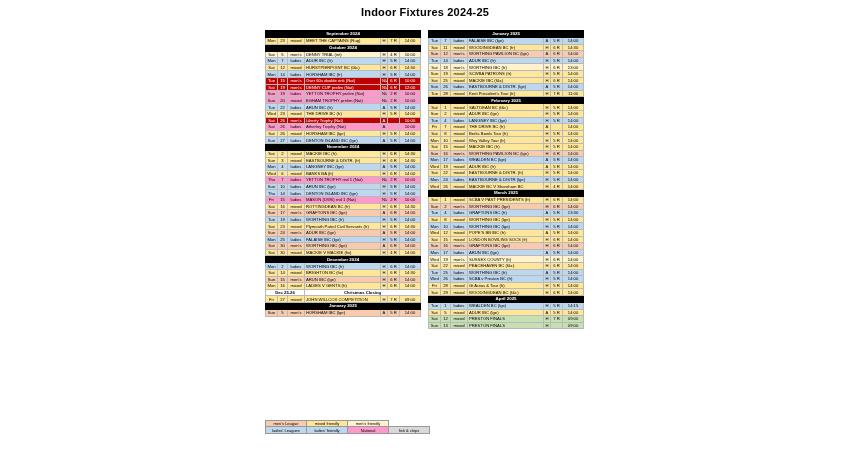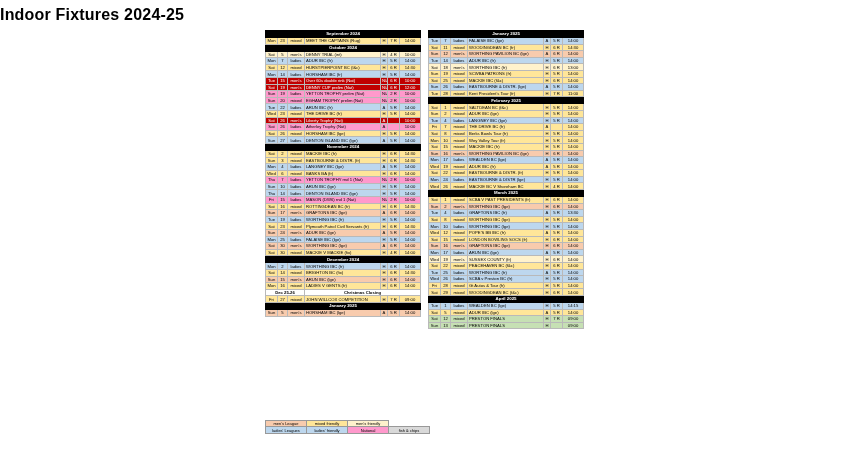--- a/index.html
+++ b/index.html
@@ -4,22 +4,22 @@
 <style>
   html,body{margin:0;padding:0;}
   body{
     width:850px;height:470px;background:#ffffff;
     font-family:"Liberation Sans", sans-serif;
     color:#000;
     -webkit-font-smoothing:none;
   }
   #page{position:relative;width:850px;height:470px;overflow:hidden;}
   #title{
-    position:absolute;left:0;top:6px;width:850px;text-align:left;
-    font-size:16px;font-weight:bold;letter-spacing:.2px;
+    position:absolute;left:0;top:6px;width:850px;text-align:center;
+    font-size:11px;font-weight:bold;letter-spacing:.2px;
   }
   .col{position:absolute;top:30px;}
   #colLeft{left:265px;width:155px;}
   #colRight{left:428px;width:155px;}
   table.fx{border-collapse:collapse;width:155px;table-layout:fixed;}
   table.fx td{
     font-size:4.2px;line-height:5.2px;height:5.6px;
     padding:0 1px;
     border:.3px solid #b9b9b9;
     overflow:hidden;white-space:nowrap;

